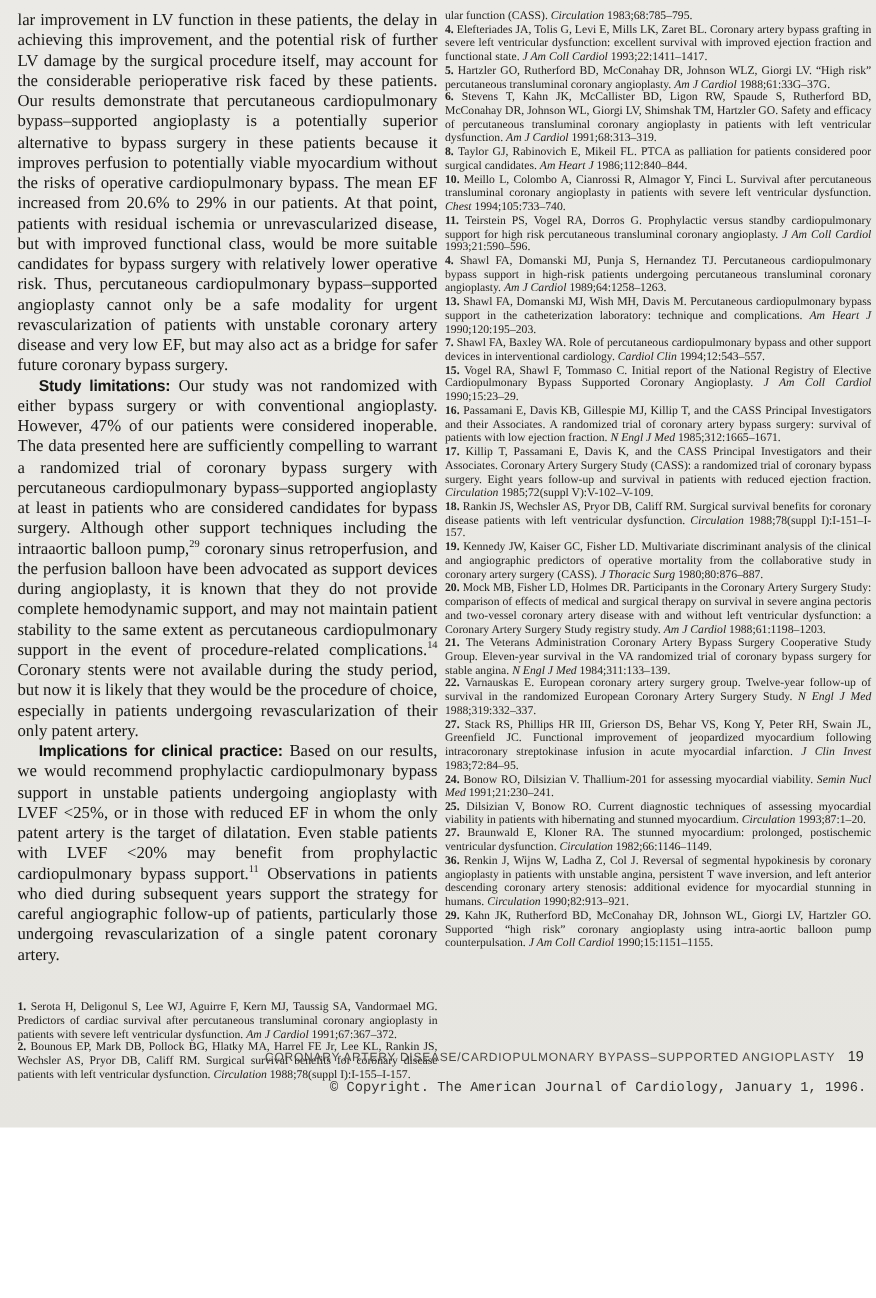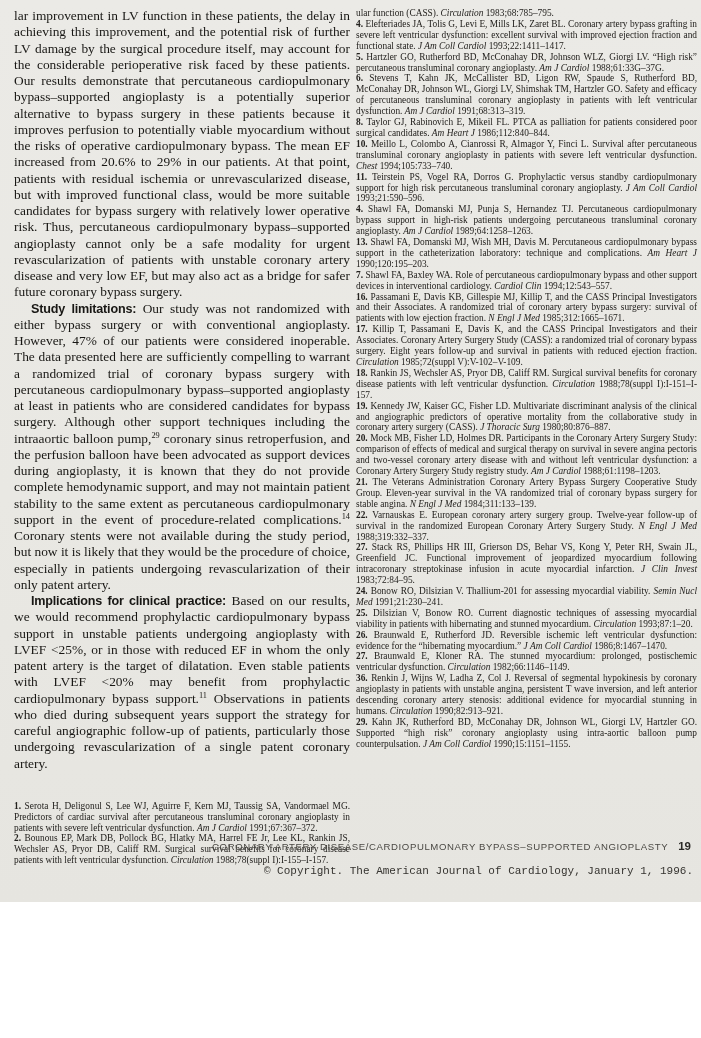--- a/index.html
+++ b/index.html
@@ -41,21 +41,21 @@
     position:absolute;left:0;right:0;bottom:0;height:70px;
     font-family:"Liberation Sans", sans-serif;
   }
   .running-head-line{
     position:absolute;right:10px;top:8px;
     font-size:9.6px;letter-spacing:0.6px;
     color:#4a4843;
     white-space:nowrap;
   }
   .running-head-line .pagenum{
-    font-size:11.5px;font-weight:700;color:#2a2926;
+    font-size:11.5px;font-weight:400;color:#2a2926;
     margin-left:10px;letter-spacing:0;
   }
   .copyright{
     position:absolute;right:8px;top:33px;
     font-size:11px;color:#35332f;
     white-space:nowrap;
     font-family:Liberation Mono, monospace;
   }
   
   .smudge{position:absolute;background:#d8d6d0;opacity:.45;filter:blur(2px);border-radius:2px;}
@@ -84,31 +84,31 @@
         <p class="ref">ular function (CASS). <i>Circulation</i> 1983;68:785–795.</p>
         <p class="ref"><b>4. </b>Elefteriades JA, Tolis G, Levi E, Mills LK, Zaret BL. Coronary artery bypass grafting in severe left ventricular dysfunction: excellent survival with improved ejection fraction and functional state. <i>J Am Coll Cardiol</i> 1993;22:1411–1417.</p>
         <p class="ref"><b>5. </b>Hartzler GO, Rutherford BD, McConahay DR, Johnson WLZ, Giorgi LV. “High risk” percutaneous transluminal coronary angioplasty. <i>Am J Cardiol</i> 1988;61:33G–37G.</p>
         <p class="ref"><b>6. </b>Stevens T, Kahn JK, McCallister BD, Ligon RW, Spaude S, Rutherford BD, McConahay DR, Johnson WL, Giorgi LV, Shimshak TM, Hartzler GO. Safety and efficacy of percutaneous transluminal coronary angioplasty in patients with left ventricular dysfunction. <i>Am J Cardiol</i> 1991;68:313–319.</p>
         <p class="ref"><b>8. </b>Taylor GJ, Rabinovich E, Mikeil FL. PTCA as palliation for patients considered poor surgical candidates. <i>Am Heart J</i> 1986;112:840–844.</p>
         <p class="ref"><b>10. </b>Meillo L, Colombo A, Cianrossi R, Almagor Y, Finci L. Survival after percutaneous transluminal coronary angioplasty in patients with severe left ventricular dysfunction. <i>Chest</i> 1994;105:733–740.</p>
         <p class="ref"><b>11. </b>Teirstein PS, Vogel RA, Dorros G. Prophylactic versus standby cardiopulmonary support for high risk percutaneous transluminal coronary angioplasty. <i>J Am Coll Cardiol</i> 1993;21:590–596.</p>
         <p class="ref"><b>4. </b>Shawl FA, Domanski MJ, Punja S, Hernandez TJ. Percutaneous cardiopulmonary bypass support in high-risk patients undergoing percutaneous transluminal coronary angioplasty. <i>Am J Cardiol</i> 1989;64:1258–1263.</p>
         <p class="ref"><b>13. </b>Shawl FA, Domanski MJ, Wish MH, Davis M. Percutaneous cardiopulmonary bypass support in the catheterization laboratory: technique and complications. <i>Am Heart J</i> 1990;120:195–203.</p>
         <p class="ref"><b>7. </b>Shawl FA, Baxley WA. Role of percutaneous cardiopulmonary bypass and other support devices in interventional cardiology. <i>Cardiol Clin</i> 1994;12:543–557.</p>
+        <p class="ref"><b>15. </b>Vogel RA, Shawl F, Tommaso C. Initial report of the National Registry of Elective Cardiopulmonary Bypass Supported Coronary Angioplasty. <i>J Am Coll Cardiol</i> 1990;15:23–29.</p>
         <p class="ref"><b>16. </b>Passamani E, Davis KB, Gillespie MJ, Killip T, and the CASS Principal Investigators and their Associates. A randomized trial of coronary artery bypass surgery: survival of patients with low ejection fraction. <i>N Engl J Med</i> 1985;312:1665–1671.</p>
         <p class="ref"><b>17. </b>Killip T, Passamani E, Davis K, and the CASS Principal Investigators and their Associates. Coronary Artery Surgery Study (CASS): a randomized trial of coronary bypass surgery. Eight years follow-up and survival in patients with reduced ejection fraction. <i>Circulation</i> 1985;72(suppl V):V-102–V-109.</p>
         <p class="ref"><b>18. </b>Rankin JS, Wechsler AS, Pryor DB, Califf RM. Surgical survival benefits for coronary disease patients with left ventricular dysfunction. <i>Circulation</i> 1988;78(suppl I):I-151–I-157.</p>
         <p class="ref"><b>19. </b>Kennedy JW, Kaiser GC, Fisher LD. Multivariate discriminant analysis of the clinical and angiographic predictors of operative mortality from the collaborative study in coronary artery surgery (CASS). <i>J Thoracic Surg</i> 1980;80:876–887.</p>
         <p class="ref"><b>20. </b>Mock MB, Fisher LD, Holmes DR. Participants in the Coronary Artery Surgery Study: comparison of effects of medical and surgical therapy on survival in severe angina pectoris and two-vessel coronary artery disease with and without left ventricular dysfunction: a Coronary Artery Surgery Study registry study. <i>Am J Cardiol</i> 1988;61:1198–1203.</p>
         <p class="ref"><b>21. </b>The Veterans Administration Coronary Artery Bypass Surgery Cooperative Study Group. Eleven-year survival in the VA randomized trial of coronary bypass surgery for stable angina. <i>N Engl J Med</i> 1984;311:133–139.</p>
         <p class="ref"><b>22. </b>Varnauskas E. European coronary artery surgery group. Twelve-year follow-up of survival in the randomized European Coronary Artery Surgery Study. <i>N Engl J Med</i> 1988;319:332–337.</p>
         <p class="ref"><b>27. </b>Stack RS, Phillips HR III, Grierson DS, Behar VS, Kong Y, Peter RH, Swain JL, Greenfield JC. Functional improvement of jeopardized myocardium following intracoronary streptokinase infusion in acute myocardial infarction. <i>J Clin Invest</i> 1983;72:84–95.</p>
         <p class="ref"><b>24. </b>Bonow RO, Dilsizian V. Thallium-201 for assessing myocardial viability. <i>Semin Nucl Med</i> 1991;21:230–241.</p>
         <p class="ref"><b>25. </b>Dilsizian V, Bonow RO. Current diagnostic techniques of assessing myocardial viability in patients with hibernating and stunned myocardium. <i>Circulation</i> 1993;87:1–20.</p>
-        <p class="ref"><b>26. </b>Braunwald E, Rutherford JD. Reversible ischemic left ventricular dysfunction: evidence for the “hibernating myocardium.” <i>J Am Coll Cardiol</i> 1986;8:1467–1470.</p>
         <p class="ref"><b>27. </b>Braunwald E, Kloner RA. The stunned myocardium: prolonged, postischemic ventricular dysfunction. <i>Circulation</i> 1982;66:1146–1149.</p>
         <p class="ref"><b>36. </b>Renkin J, Wijns W, Ladha Z, Col J. Reversal of segmental hypokinesis by coronary angioplasty in patients with unstable angina, persistent T wave inversion, and left anterior descending coronary artery stenosis: additional evidence for myocardial stunning in humans. <i>Circulation</i> 1990;82:913–921.</p>
         <p class="ref"><b>29. </b>Kahn JK, Rutherford BD, McConahay DR, Johnson WL, Giorgi LV, Hartzler GO. Supported “high risk” coronary angioplasty using intra-aortic balloon pump counterpulsation. <i>J Am Coll Cardiol</i> 1990;15:1151–1155.</p>
       </div>
   </div>
 
   <div class="smudge smudge-1"></div>
   <div class="smudge smudge-2"></div>
 
   <div class="footer">

